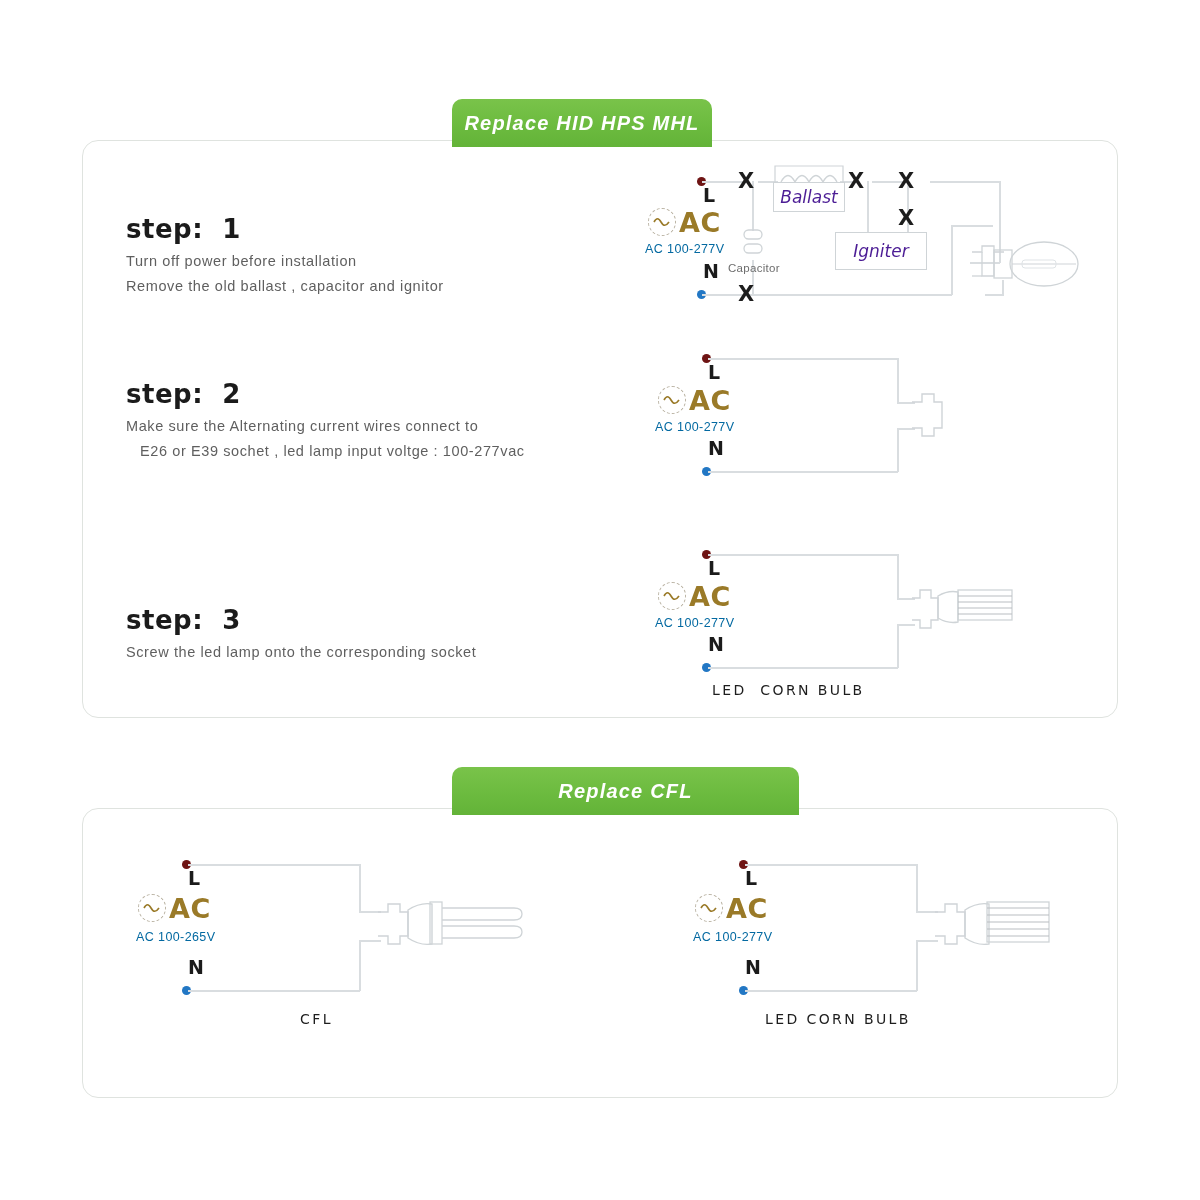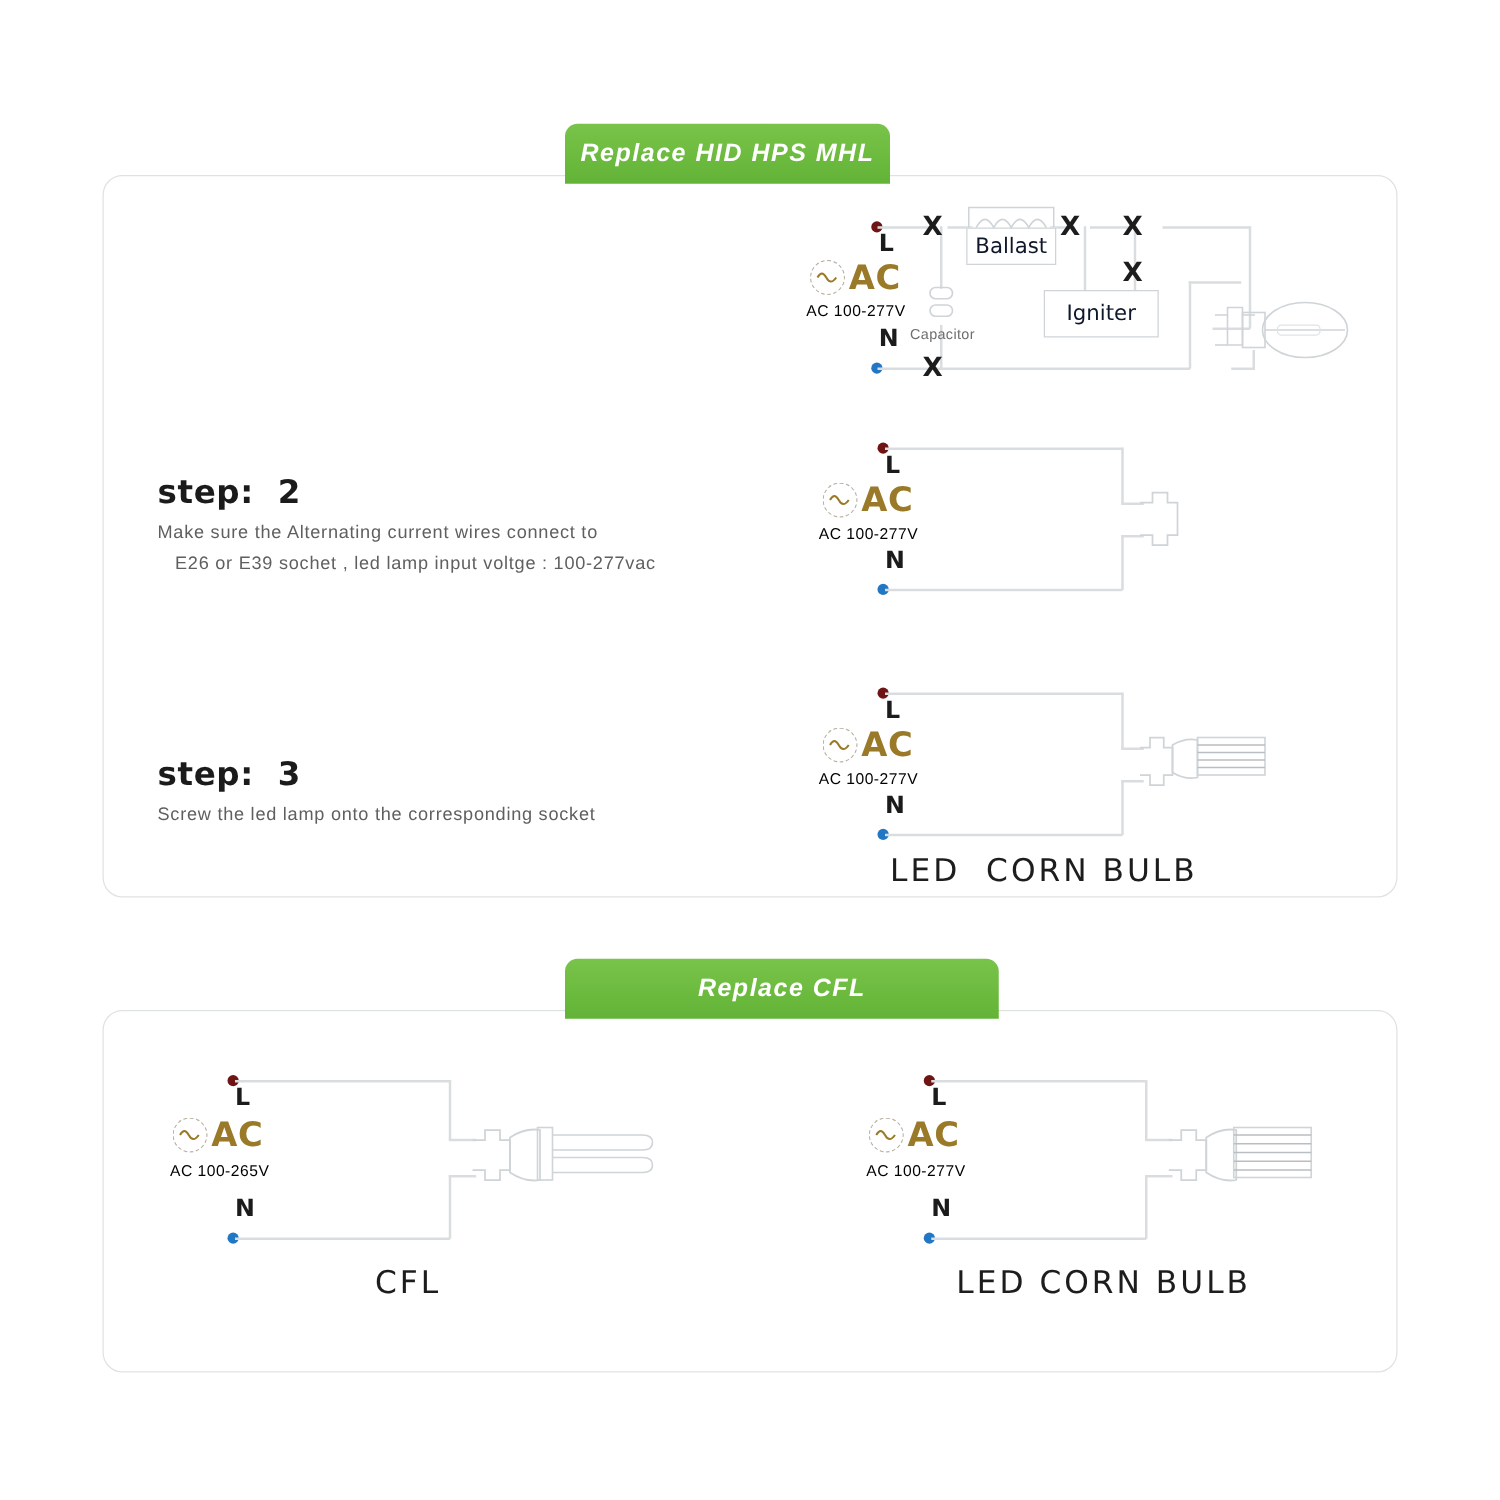--- a/index.html
+++ b/index.html
@@ -84,59 +84,65 @@
     border:1.6px dashed #b9b2a2;
     display:flex;align-items:center;justify-content:center;
   }
   .ac-word{
     font-family:"DejaVu Sans",sans-serif;
     font-weight:bold;font-size:27px;color:#9a7a28;
     letter-spacing:0.5px;line-height:1;
   }
   .ac-volt{
     position:absolute;
-    font-size:12.5px;color:#000000;letter-spacing:0.4px;
+    font-size:12.5px;color:#0369a1;letter-spacing:0.4px;
     font-family:"Liberation Sans",sans-serif;
   }
   .xmark{
     position:absolute;
     font-family:"DejaVu Sans",sans-serif;
     font-weight:bold;font-size:21px;color:#1d1d1d;
     line-height:1;
   }
   .box{
     position:absolute;
     border:1.3px solid #cfd4d7;
     background:#ffffff;
     display:flex;align-items:center;justify-content:center;
     font-family:"DejaVu Sans",sans-serif;
-    font-size:17px;color:#0f172a;
+    font-size:17px;color:#4c1d95;
     box-sizing:border-box;
+    font-style:italic;
   }
   .cap-label{
     position:absolute;font-size:11.5px;color:#6d6d6d;letter-spacing:.3px;
   }
   .bulb-name{
     position:absolute;
     font-family:"DejaVu Sans",sans-serif;
-    font-size:25px;color:#1d1d1d;letter-spacing:2.4px;
+    font-size:14px;color:#1d1d1d;letter-spacing:2.4px;
     white-space:pre;
   }
   svg{display:block;overflow:visible;}
 </style>
 </head>
 <body>
 
 <div class="stage">
 
   <div class="tab" id="tab-hid">
     <span>Replace  HID HPS MHL</span>
   </div>
   <div class="panel" id="panel-hid"></div>
 
+  <div class="step-block" id="step1">
+    <div class="step-title">step:  1</div>
+    <div class="step-line">Turn off power before installation</div>
+    <div class="step-line">Remove the old ballast , capacitor and ignitor</div>
+  </div>
 
   <div class="step-block" id="step2">
     <div class="step-title">step:  2</div>
     <div class="step-line">Make sure the Alternating current wires connect to</div>
     <div class="step-line indent">E26 or E39 sochet , led lamp input voltge : 100-277vac</div>
   </div>
 
   <div class="step-block" id="step3">
     <div class="step-title">step:  3</div>
     <div class="step-line">Screw the led lamp onto the corresponding socket</div>

